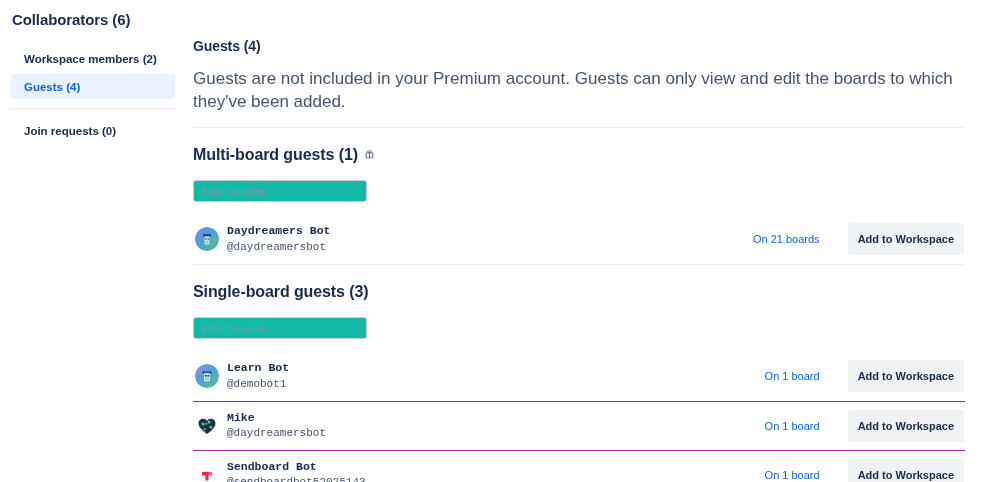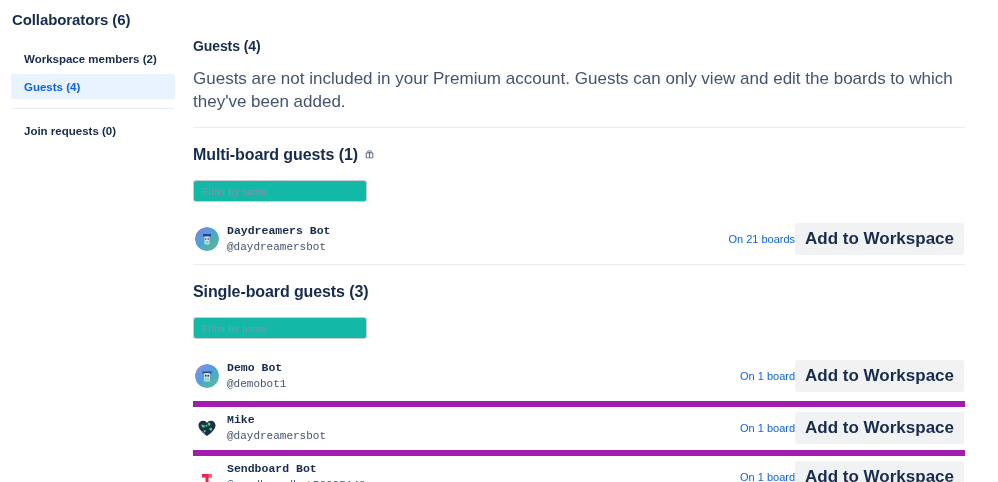--- a/index.html
+++ b/index.html
@@ -121,21 +121,21 @@
     background: #14b8a6;
     outline: none;
   }
   .filter-input::placeholder { color: #8993a4; }
 
   .rows { margin-top: 13px; }
   .guest-row {
     display: flex;
     align-items: center;
     height: 49px;
-    border-top: 6px solid #a21caf;
+    border-top: 1px solid #a21caf;
     padding-right: 1px;
   }
   .guest-row.first { border-top: none; }
   .rows.bordered-bottom { border-bottom: 1px solid #ebecf0; }
 
   .avatar {
     width: 24px;
     height: 24px;
     flex: 0 0 24px;
     border-radius: 50%;
@@ -152,37 +152,37 @@
   .guest-handle {
     font-size: 11px;
     color: #44546f;
     line-height: 1.35;
     margin-top: 1px;
   }
   .row-actions {
     margin-left: auto;
     display: flex;
     align-items: center;
-    gap: 0;
+    gap: 28px;
   }
   .boards-link {
     font-size: 11px;
     color: #0c66e4;
     text-decoration: none;
     cursor: pointer;
     white-space: nowrap;
   }
   .add-btn {
     background: #f1f2f4;
     border: none;
     border-radius: 3px;
     height: 32px;
     padding: 0 10px;
     font-family: "Liberation Sans", sans-serif;
-    font-size: 17px;
+    font-size: 11px;
     font-weight: bold;
     color: #172b4d;
     cursor: pointer;
     white-space: nowrap;
   }
 </style>
 </head>
 <body>
 
 <div class="page">
@@ -275,21 +275,21 @@
                 </defs>
                 <circle cx="24" cy="24" r="24" fill="url(#g-demo)"></circle>
                 <path d="M15 15h18v4H15z" fill="#3b3f8f"></path>
                 <rect x="18" y="18" width="12" height="17" rx="2.5" fill="#bfe3dd"></rect>
                 <circle cx="21.5" cy="23.5" r="1.8" fill="#2b3a67"></circle>
                 <circle cx="26.5" cy="23.5" r="1.8" fill="#2b3a67"></circle>
                 <rect x="20" y="28" width="8" height="5" rx="1" fill="#8fd9c0"></rect>
               </svg>
             </div>
             <div class="identity">
-              <div class="guest-name">Demo Bot</div>
+              <div class="guest-name">Learn Bot</div>
               <div class="guest-handle">@demobot1</div>
             </div>
             <div class="row-actions">
               <a class="boards-link">On 1 board</a>
               <button class="add-btn">Add to Workspace</button>
             </div>
           </div>
 
           <div class="guest-row">
             <div class="avatar">

